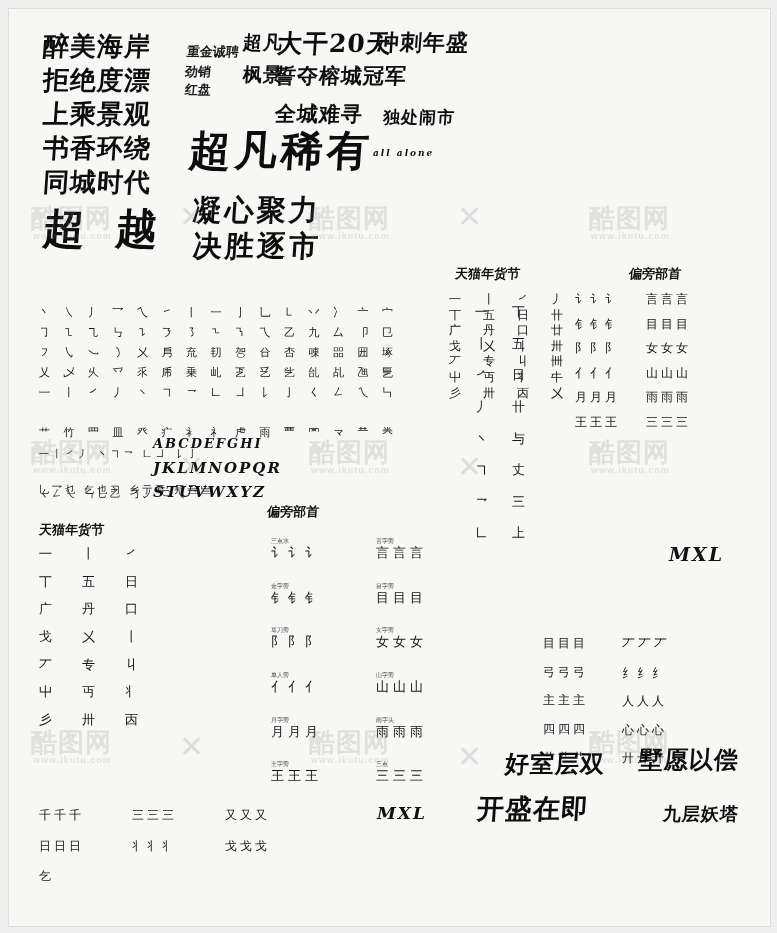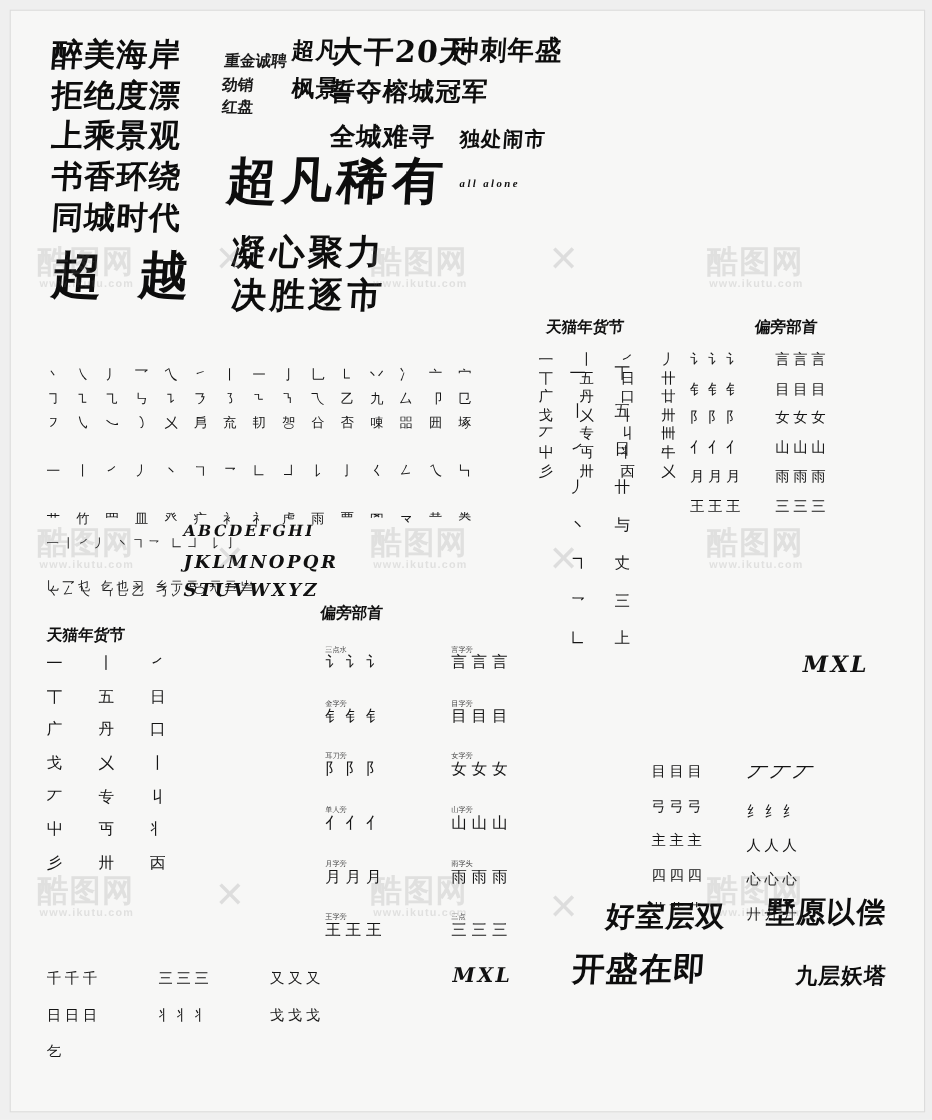--- a/index.html
+++ b/index.html
@@ -124,34 +124,35 @@
     <div class="ink brush-lite" style="left:176px; top:74px; font-size:13px;">红盘</div>
 
     <div class="ink brush" style="left:234px; top:24px; font-size:19px;">超凡</div>
     <div class="ink brush" style="left:234px; top:56px; font-size:19px;">枫景</div>
 
     <div class="ink brush" style="left:268px; top:22px; font-size:25px;">大干20天</div>
     <div class="ink brush" style="left:266px; top:56px; font-size:21px;">誓夺榕城冠军</div>
     <div class="ink brush" style="left:368px; top:22px; font-size:22px;">冲刺年盛</div>
     <div class="ink brush" style="left:266px; top:94px; font-size:21px;">全城难寻</div>
     <div class="ink brush" style="left:374px; top:100px; font-size:17px;">独处闹市</div>
-    <div class="ink latin" style="left:374px; top:140px; font-size:9px;font-family:Liberation Serif, serif;">all alone</div>
+    <div class="ink latin" style="left:364px; top:140px; font-size:9px;">all alone</div>
 
     <div class="ink brush" style="left:180px; top:120px; font-size:42px; letter-spacing:4px;">超凡稀有</div>
     <div class="ink brush" style="left:184px; top:186px; font-size:29px; letter-spacing:3px;">凝心聚力</div>
     <div class="ink brush" style="left:184px; top:222px; font-size:29px; letter-spacing:3px;">决胜逐市</div>
 
     <div class="ink sect-title" style="left:446px; top:258px; font-size:13px;">天猫年货节</div>
     <div class="ink sect-title" style="left:620px; top:258px; font-size:13px;">偏旁部首</div>
     <div class="ink sect-title" style="left:30px; top:514px; font-size:13px;">天猫年货节</div>
     <div class="ink sect-title" style="left:258px; top:496px; font-size:13px;">偏旁部首</div>
 
     <div class="ink glyph-row" style="left:30px; top:298px; font-size:11px; letter-spacing:5px;">丶 ㇏ 丿 乛 乀 ㇀ 丨 一 亅 乚 ㇄ 丷 冫 亠 宀</div>
     <div class="ink glyph-row" style="left:30px; top:318px; font-size:11px; letter-spacing:5px;">㇆ ㇅ ㇈ ㇉ ㇊ ㇋ ㇌ ㇍ ㇎ 乁 乙 九 厶 卩 㔾</div>
     <div class="ink glyph-row" style="left:30px; top:338px; font-size:11px; letter-spacing:5px;">㇇ ㇂ ㇃ ㇁ 㐅 㐆 㐬 㓞 㔔 㕣 㕻 㖦 㗊 㘟 㙇</div>
+    <div class="ink glyph-row" style="left:30px; top:358px; font-size:11px; letter-spacing:5px;">乂 乄 乆 乊 乑 乕 乗 乢 乤 乥 乧 乨 乩 乪 乬</div>
     <div class="ink glyph-row" style="left:30px; top:378px; font-size:11px; letter-spacing:5px;">㇐ ㇑ ㇒ ㇓ ㇔ ㇕ ㇖ ㇗ ㇘ ㇙ ㇚ ㇛ ㇜ ㇝ ㇞</div>
     <div class="ink glyph-row" style="left:30px; top:418px; font-size:11px; letter-spacing:5px;">艹 竹 罒 皿 癶 疒 衤 礻 虍 雨 覀 罓 龴 龷 龹</div>
 
     <div class="ink glyph-row" style="left:30px; top:440px; font-size:10px; letter-spacing:3px;">㇐㇑㇒㇓ ㇔㇕㇖ ㇗㇘ ㇙㇚</div>
     <div class="ink glyph-row" style="left:30px; top:480px; font-size:10px; letter-spacing:3px;">㇛㇜㇝ ㇞㇟㇠ ㇡㇢ ㇣乁乛</div>
     <div class="ink glyph-row" style="left:30px; top:476px; font-size:10px; letter-spacing:3px;">乚乛乜 乞也习 乡亍亏 亓亖亗</div>
 
     <div class="ink latin" style="left:144px; top:428px; font-size:13px;">ABCDEFGHI</div>
     <div class="ink latin" style="left:144px; top:452px; font-size:15px;">JKLMNOPQR</div>
     <div class="ink latin" style="left:144px; top:476px; font-size:15px;">STUVWXYZ</div>
@@ -313,21 +314,21 @@
     <div class="block" style="left:534px; top:628px;">
       <div style="display:flex; gap:34px;">
         <div class="col-stack">
           <div class="ink glyph-row" style="position:relative; font-size:12px; letter-spacing:3px; margin-bottom:16px;">目目目</div>
           <div class="ink glyph-row" style="position:relative; font-size:12px; letter-spacing:3px; margin-bottom:16px;">弓弓弓</div>
           <div class="ink glyph-row" style="position:relative; font-size:12px; letter-spacing:3px; margin-bottom:16px;">主主主</div>
           <div class="ink glyph-row" style="position:relative; font-size:12px; letter-spacing:3px; margin-bottom:16px;">四四四</div>
           <div class="ink glyph-row" style="position:relative; font-size:12px; letter-spacing:3px;">艹艹艹</div>
         </div>
         <div class="col-stack">
-          <div class="ink glyph-row" style="position:relative; font-size:16px; letter-spacing:3px; margin-bottom:16px;font-style:italic;">丆丆丆</div>
+          <div class="ink glyph-row" style="position:relative; font-size:13px; letter-spacing:3px; margin-bottom:16px;">丆丆丆</div>
           <div class="ink glyph-row" style="position:relative; font-size:12px; letter-spacing:3px; margin-bottom:16px;">纟纟纟</div>
           <div class="ink glyph-row" style="position:relative; font-size:12px; letter-spacing:3px; margin-bottom:16px;">人人人</div>
           <div class="ink glyph-row" style="position:relative; font-size:12px; letter-spacing:3px; margin-bottom:16px;">心心心</div>
           <div class="ink glyph-row" style="position:relative; font-size:12px; letter-spacing:3px;">廾廾廾</div>
         </div>
       </div>
     </div>
 
     <div class="block" style="left:30px; top:800px;">
       <div style="display:flex; gap:48px;">

